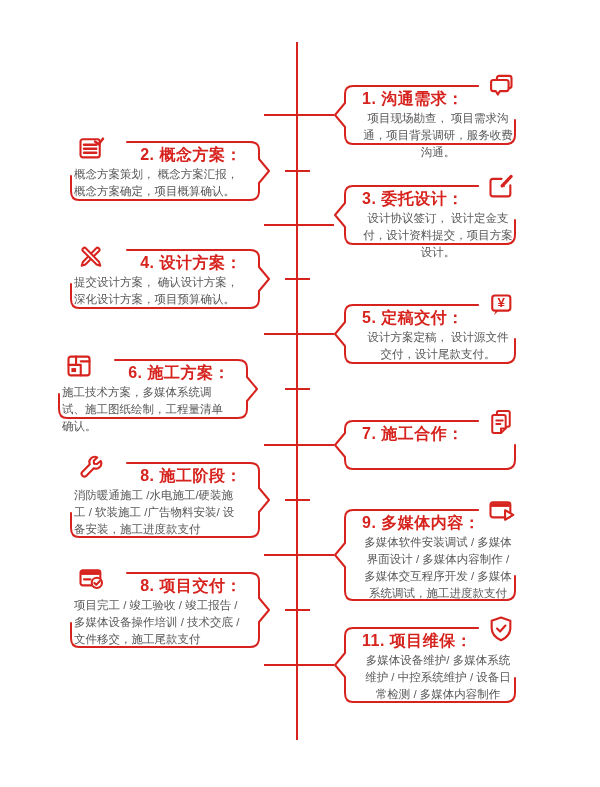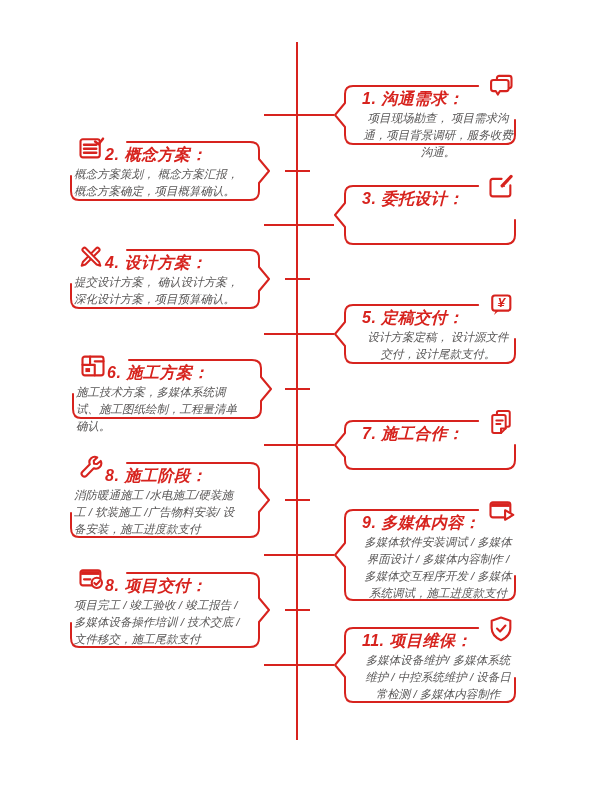--- a/index.html
+++ b/index.html
@@ -1,42 +1,42 @@
 <!DOCTYPE html>
 <html><head>
 <meta charset="utf-8">
 <style>
   html,body{margin:0;padding:0;background:#fff;}
   .canvas{position:relative;width:528px;height:787px;background:#fff;overflow:hidden;
-          font-family:"Liberation Sans",sans-serif;font-style:italic;}
+          font-family:"Liberation Sans",sans-serif;}
   .vline{position:absolute;left:296px;top:42px;width:2px;height:698px;background:#d7231e;}
   .tick{position:absolute;height:2px;background:#d7231e;}
   .tick.long{left:264px;width:70px;}
   .tick.short{left:285px;width:25px;}
   .t1{top:114px}.t2{top:170px}.t3{top:224px}.t4{top:278px}.t5{top:333px}.t6{top:388px}
   .t7{top:444px}.t8{top:499px}.t9{top:554px}.t10{top:609px}.t11{top:664px}
   .box{position:absolute;}
   .box svg.outline{position:absolute;overflow:visible;pointer-events:none;}
   .b1{left:344px;top:85px;width:172px;height:60px}
   .b2{left:70px;top:141px;width:190px;height:60px}
   .b3{left:344px;top:185px;width:172px;height:60px}
   .b4{left:70px;top:249px;width:190px;height:60px}
   .b5{left:344px;top:304px;width:172px;height:60px}
-  .b6{left:72px;top:359px;width:190px;height:60px}
+  .b6{left:58px;top:359px;width:190px;height:60px}
   .b7{left:344px;top:420px;width:172px;height:50px}
   .b8{left:70px;top:462px;width:190px;height:76px}
   .b9{left:344px;top:509px;width:172px;height:92px}
   .b10{left:70px;top:572px;width:190px;height:76px}
   .b11{left:344px;top:627px;width:172px;height:76px}
   .title{position:relative;color:#d7231e;font-weight:bold;font-size:16px;line-height:19px;
          padding-top:4px;white-space:nowrap;letter-spacing:.5px;}
   .desc{position:relative;color:#595757;font-size:11.5px;line-height:17px;margin-top:2px;}
   .box.right .title{padding-left:18px;text-align:left;}
   .box.right .desc{padding-left:18px;padding-right:2px;text-align:center;}
-  .box.left .title{padding-right:18px;text-align:center;}
+  .box.left .title{padding-right:18px;text-align:right;}
   .box.left .desc{padding-right:18px;padding-left:4px;text-align:left;}
   .icon{position:absolute;width:28px;height:28px;color:#d7231e;z-index:2;}
   .box.right .icon{right:1px;top:-12px;}
   .box.left .icon{left:7px;top:-7px;}
   .icon svg{width:28px;height:28px;display:block;}
 </style>
 </head>
 <body>
 
 <div class="canvas">
@@ -88,20 +88,21 @@
         <path d="M 134.16 1 L 9 1 Q 1 1 1 9 L 1 18 L -9 30 L 1 42 L 1 50 Q 1 59 9 59 L 162 59 Q 171 59 171 50 L 171 35" fill="none" stroke="#d7231e" stroke-width="2" stroke-linecap="round" stroke-linejoin="round"></path>
       </svg>
     <span class="icon">
       <svg viewBox="0 0 24 24" fill="none" stroke="currentColor" stroke-width="1.8" stroke-linecap="round" stroke-linejoin="round">
         <path d="M20,10.5 V18 q0,2 -2,2 H5 q-2,0 -2,-2 V7 q0,-2 2,-2 h7.5"></path>
         <path d="M13,11 l7.6,-8" stroke-width="2.8"></path>
         <path d="M12.9,11.1 l3.1,1 l-2.1,-2.5 z" fill="currentColor" stroke="none"></path>
       </svg>
       </span>
     <div class="title">3. 委托设计：</div>
+    <div class="desc">设计协议签订， 设计定金支付，设计资料提交，项目方案设计。</div>
   </div>
 
   <div class="box left b4">
       <svg class="outline" viewBox="-13 -3 216 66" style="left: -13px; top: -3px; width: 216px; height: 66px;">
         <path d="M 57 1 L 180 1 Q 189 1 189 9 L 189 18 L 199 30 L 189 42 L 189 50 Q 189 59 180 59 L 9 59 Q 1 59 1 50 L 1 35" fill="none" stroke="#d7231e" stroke-width="2" stroke-linecap="round" stroke-linejoin="round"></path>
       </svg>
     <span class="icon">
       <svg viewBox="0 0 24 24" fill="none" stroke="currentColor" stroke-width="1.7" stroke-linecap="round" stroke-linejoin="round">
         <path d="M4,20.3 l1,-3.2 L16.5,5.3 a1.5,1.5 0 0 1 2.1,0 l0.3,0.3 a1.5,1.5 0 0 1 0,2.1 L7.2,19.3 z"></path>
         <path d="M20,20.3 l-1,-3.2 L7.5,5.3 a1.5,1.5 0 0 0 -2.1,0 l-0.3,0.3 a1.5,1.5 0 0 0 0,2.1 L16.8,19.3 z" fill="#fff"></path>

